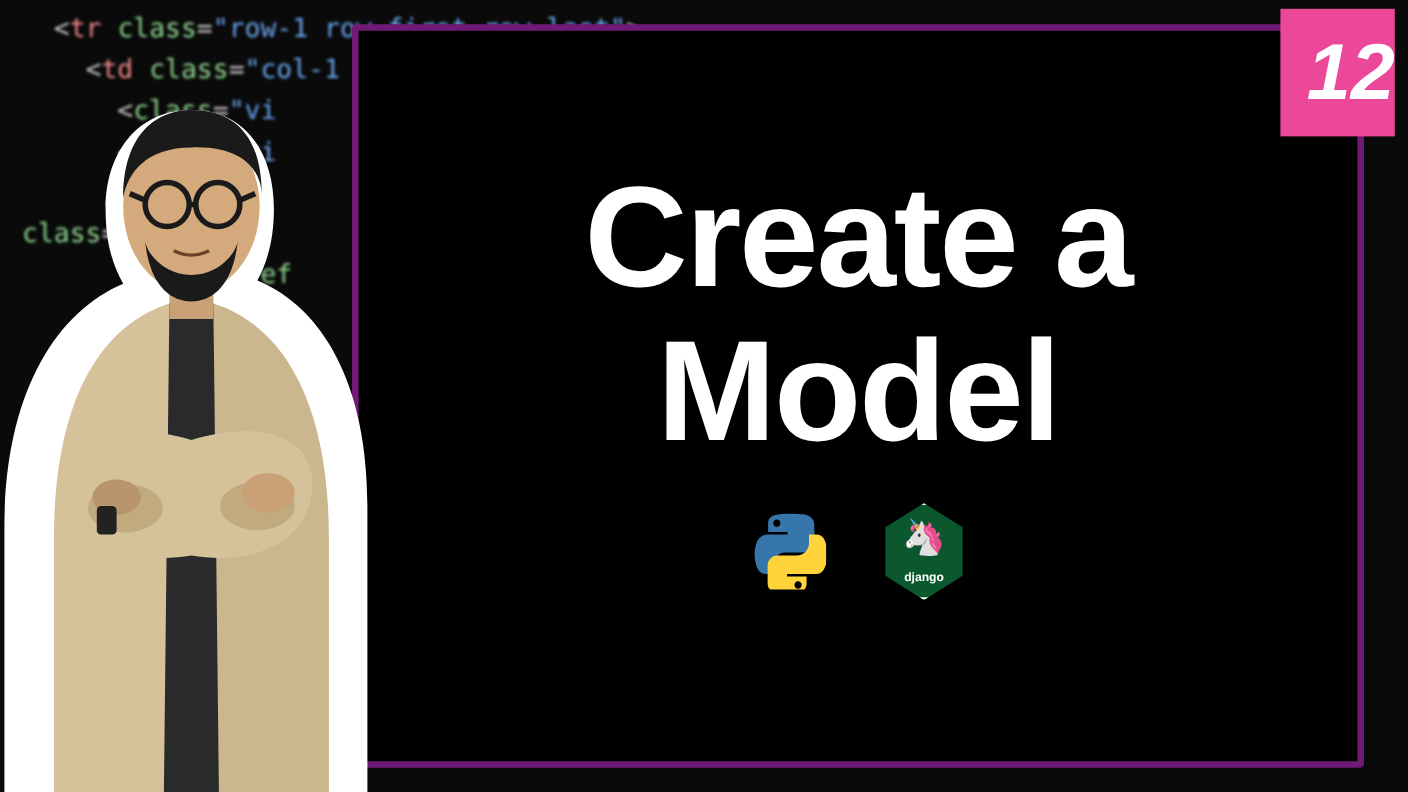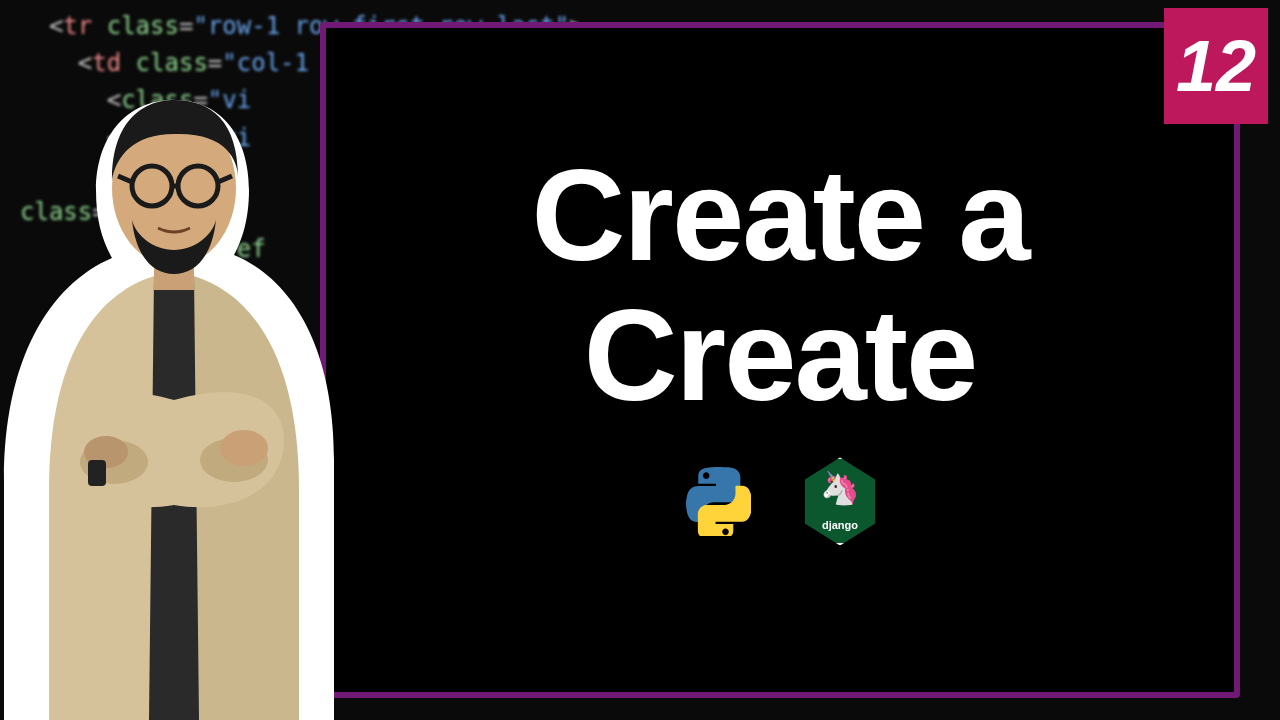--- a/index.html
+++ b/index.html
@@ -83,24 +83,24 @@
   font-size: 11px;
   font-weight: bold;
   margin-top: 15px;
 }
 .badge {
   position: absolute;
   top: 8px;
   right: 12px;
   width: 104px;
   height: 116px;
-  background: #be185d;
-  display: flex;
-  align-items: center;
-  justify-content: center;
+  background: #ec4899;
+  display: flex;
+  align-items: center;
+  justify-content: flex-end;
 }
 .badge-text {
   color: #fff;
   font-family: Arial, sans-serif;
   font-weight: 700;
   font-style: italic;
   font-size: 72px;
 }
 .presenter {
   position: absolute;
@@ -133,21 +133,21 @@
 &nbsp;&nbsp;&nbsp;&nbsp;&nbsp;&nbsp;&nbsp;&nbsp;<span class="punc">&gt;</span>
 <span class="punc"></span>
 &nbsp;&nbsp;&nbsp;&nbsp;&nbsp;&nbsp;<span class="punc">=</span><span class="val">"vi</span>
 <span class="punc"></span>
 <span class="punc"></span>
 &nbsp;&nbsp;&nbsp;&nbsp;&nbsp;&nbsp;</span></div></span></div>
 
 <div class="main-card">
   <div class="title">
     <span>Create a</span><br>
-    <span>Create</span>
+    <span>Model</span>
   </div>
   <div class="logos">
     <div class="python-logo">
       <svg viewBox="0 0 128 128">
         <path fill="#3776AB" d="M63.4 2c-5.6.03-11 .5-15.6 1.3-13.7 2.4-16.2 7.5-16.2 16.8v12.3h32.4v4.1H31.6c-9.4 0-17.6 5.6-20.2 16.4-3 12.3-3.1 20 0 32.9 2.3 9.6 7.8 16.4 17.2 16.4h11.1V86.4c0-10.7 9.2-20.1 20.2-20.1h32.4c9 0 16.2-7.4 16.2-16.4V20.1c0-8.7-7.4-15.3-16.2-16.8C86.5 2.3 69 2 63.4 2zM46.1 11.4c3.3 0 6 2.8 6 6.2 0 3.4-2.7 6.1-6 6.1-3.3 0-6-2.7-6-6.1 0-3.4 2.7-6.2 6-6.2z"></path>
         <path fill="#FFD43B" d="M99.6 36.5v14.3c0 11.1-9.4 20.5-20.2 20.5H47c-8.9 0-16.2 7.6-16.2 16.4v30.7c0 8.7 7.6 13.9 16.2 16.4 10.3 3 20.1 3.6 32.4 0 8.2-2.4 16.2-7.1 16.2-16.4V106.1H63.2V102h48.6c9.4 0 12.9-6.5 16.2-16.4 3.4-10.1 3.2-19.9 0-32.9-2.3-9.4-6.8-16.4-16.2-16.4H99.6zM81.4 114.3c3.3 0 6 2.7 6 6.1 0 3.4-2.7 6.2-6 6.2-3.3 0-6-2.8-6-6.2 0-3.4 2.7-6.1 6-6.1z"></path>
       </svg>
     </div>
     <div class="django-logo">
       <div class="django-pony">🦄</div>

